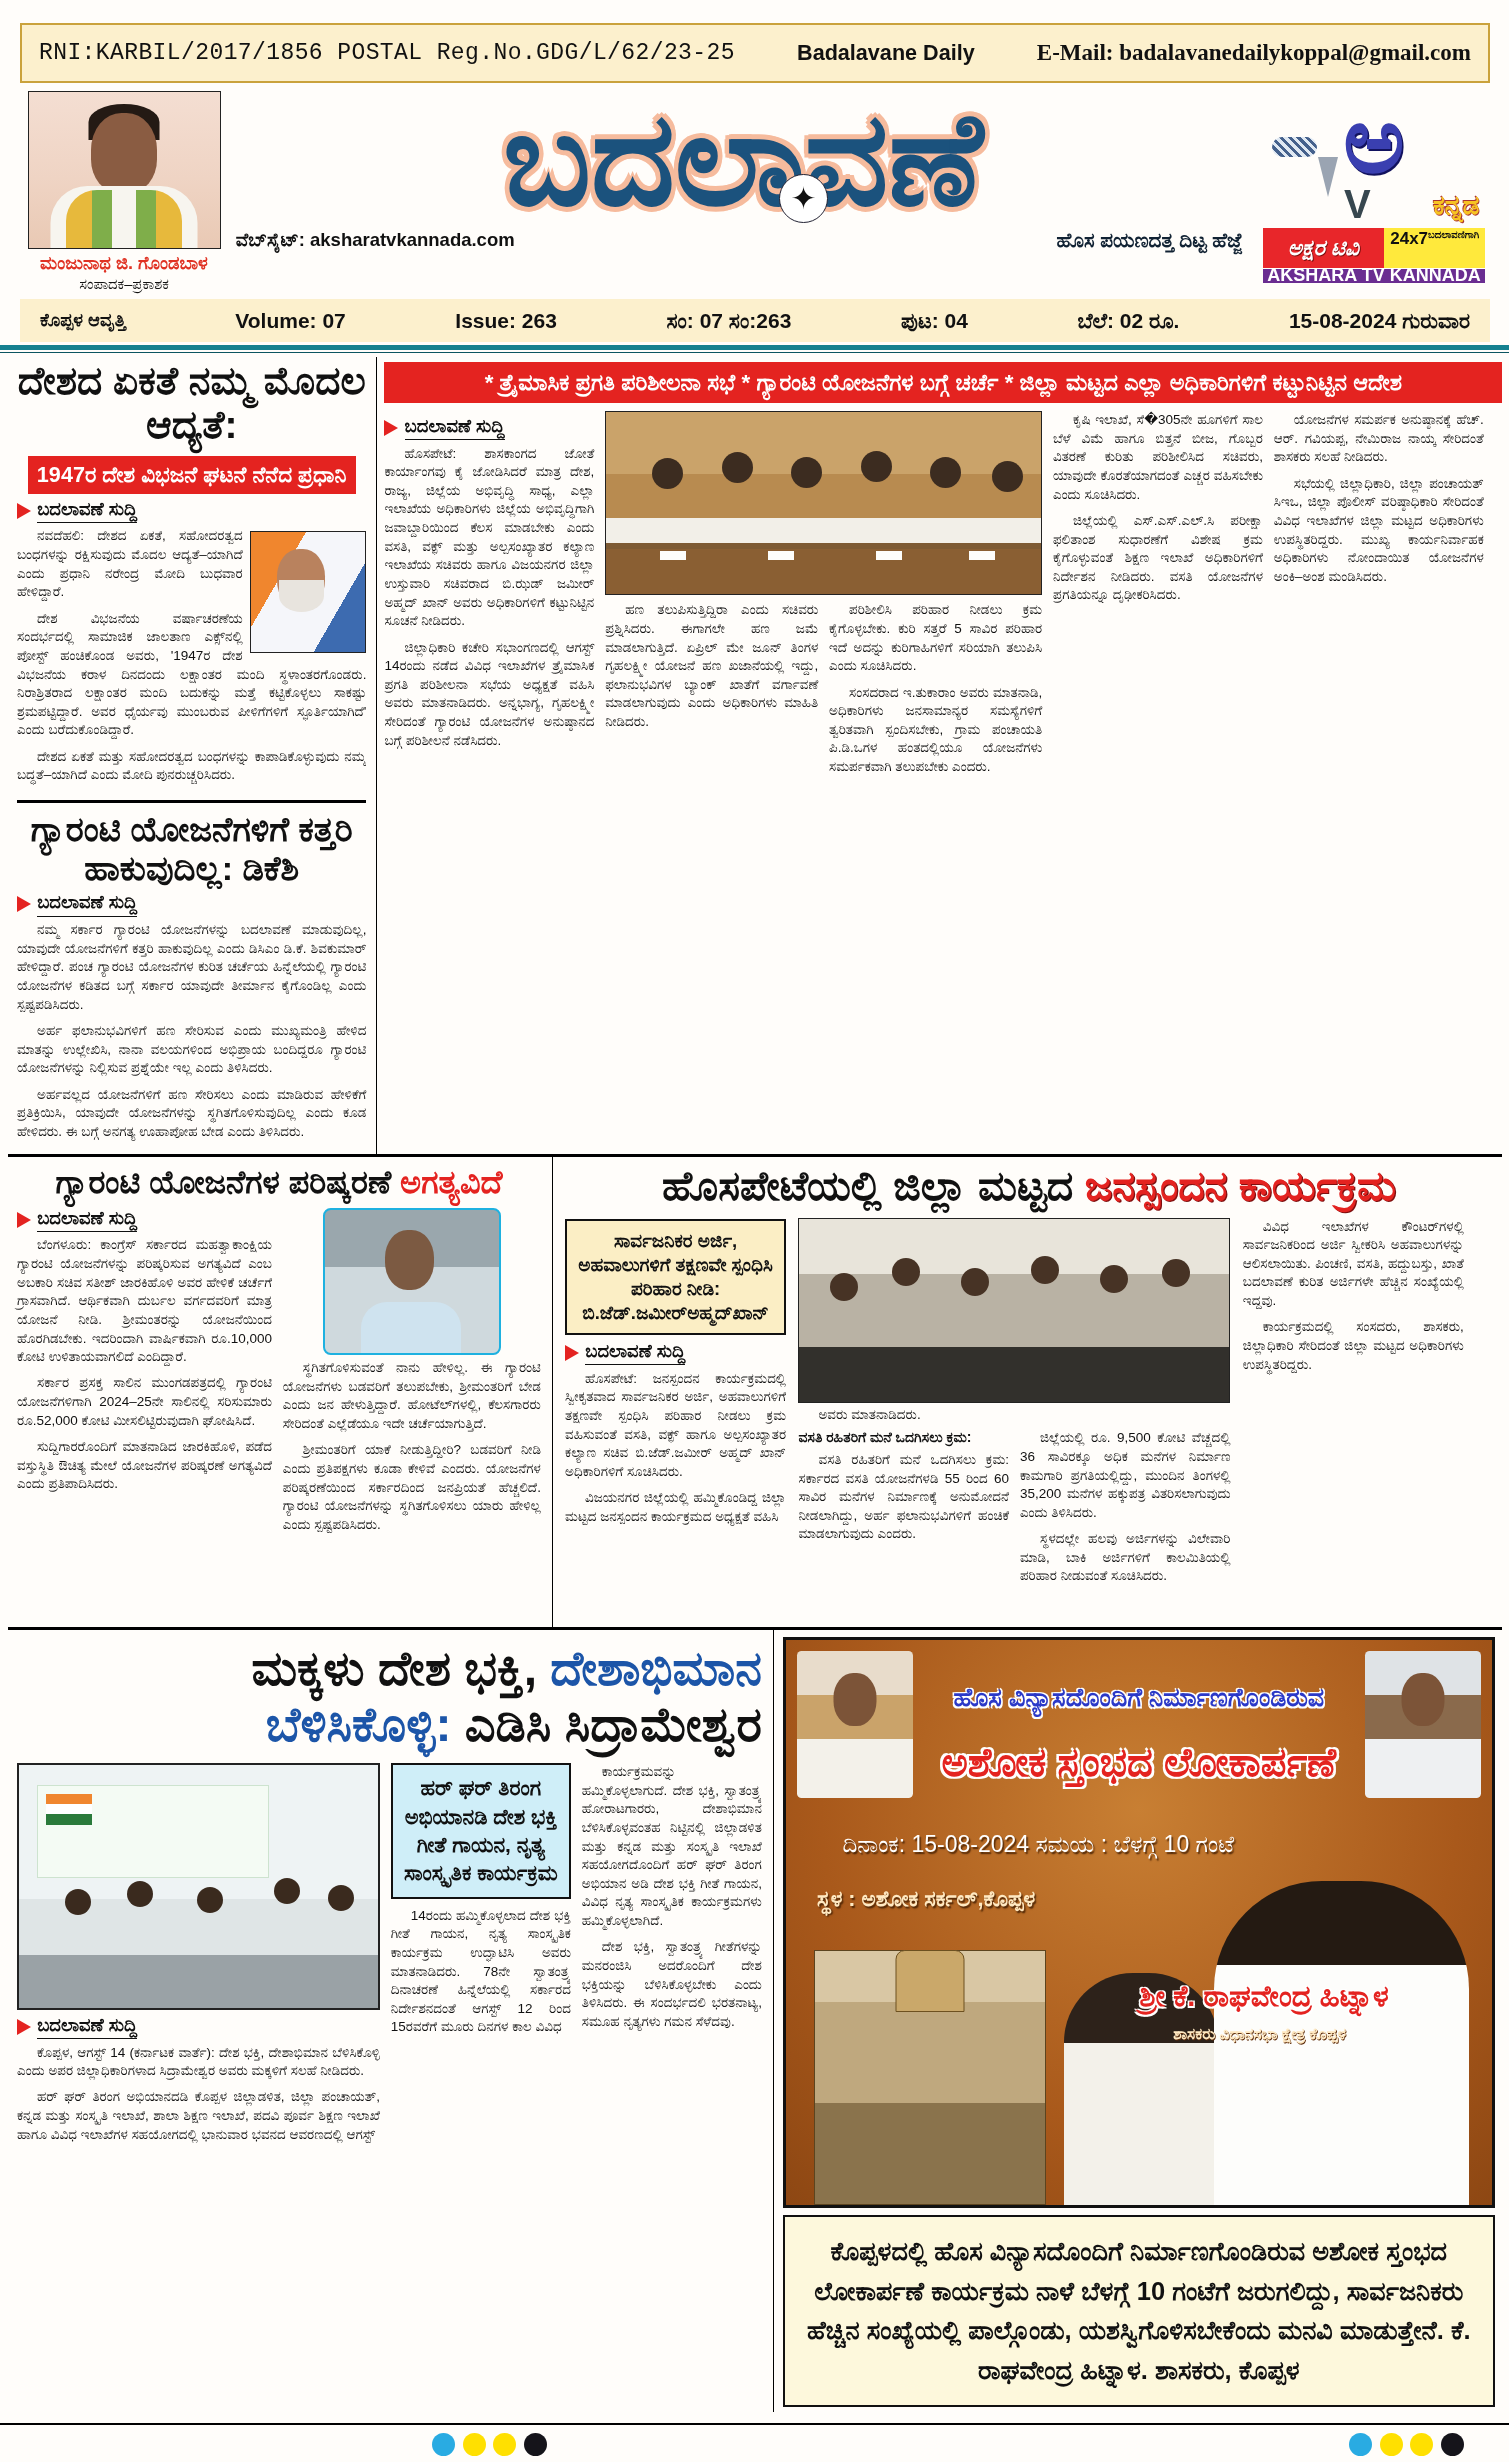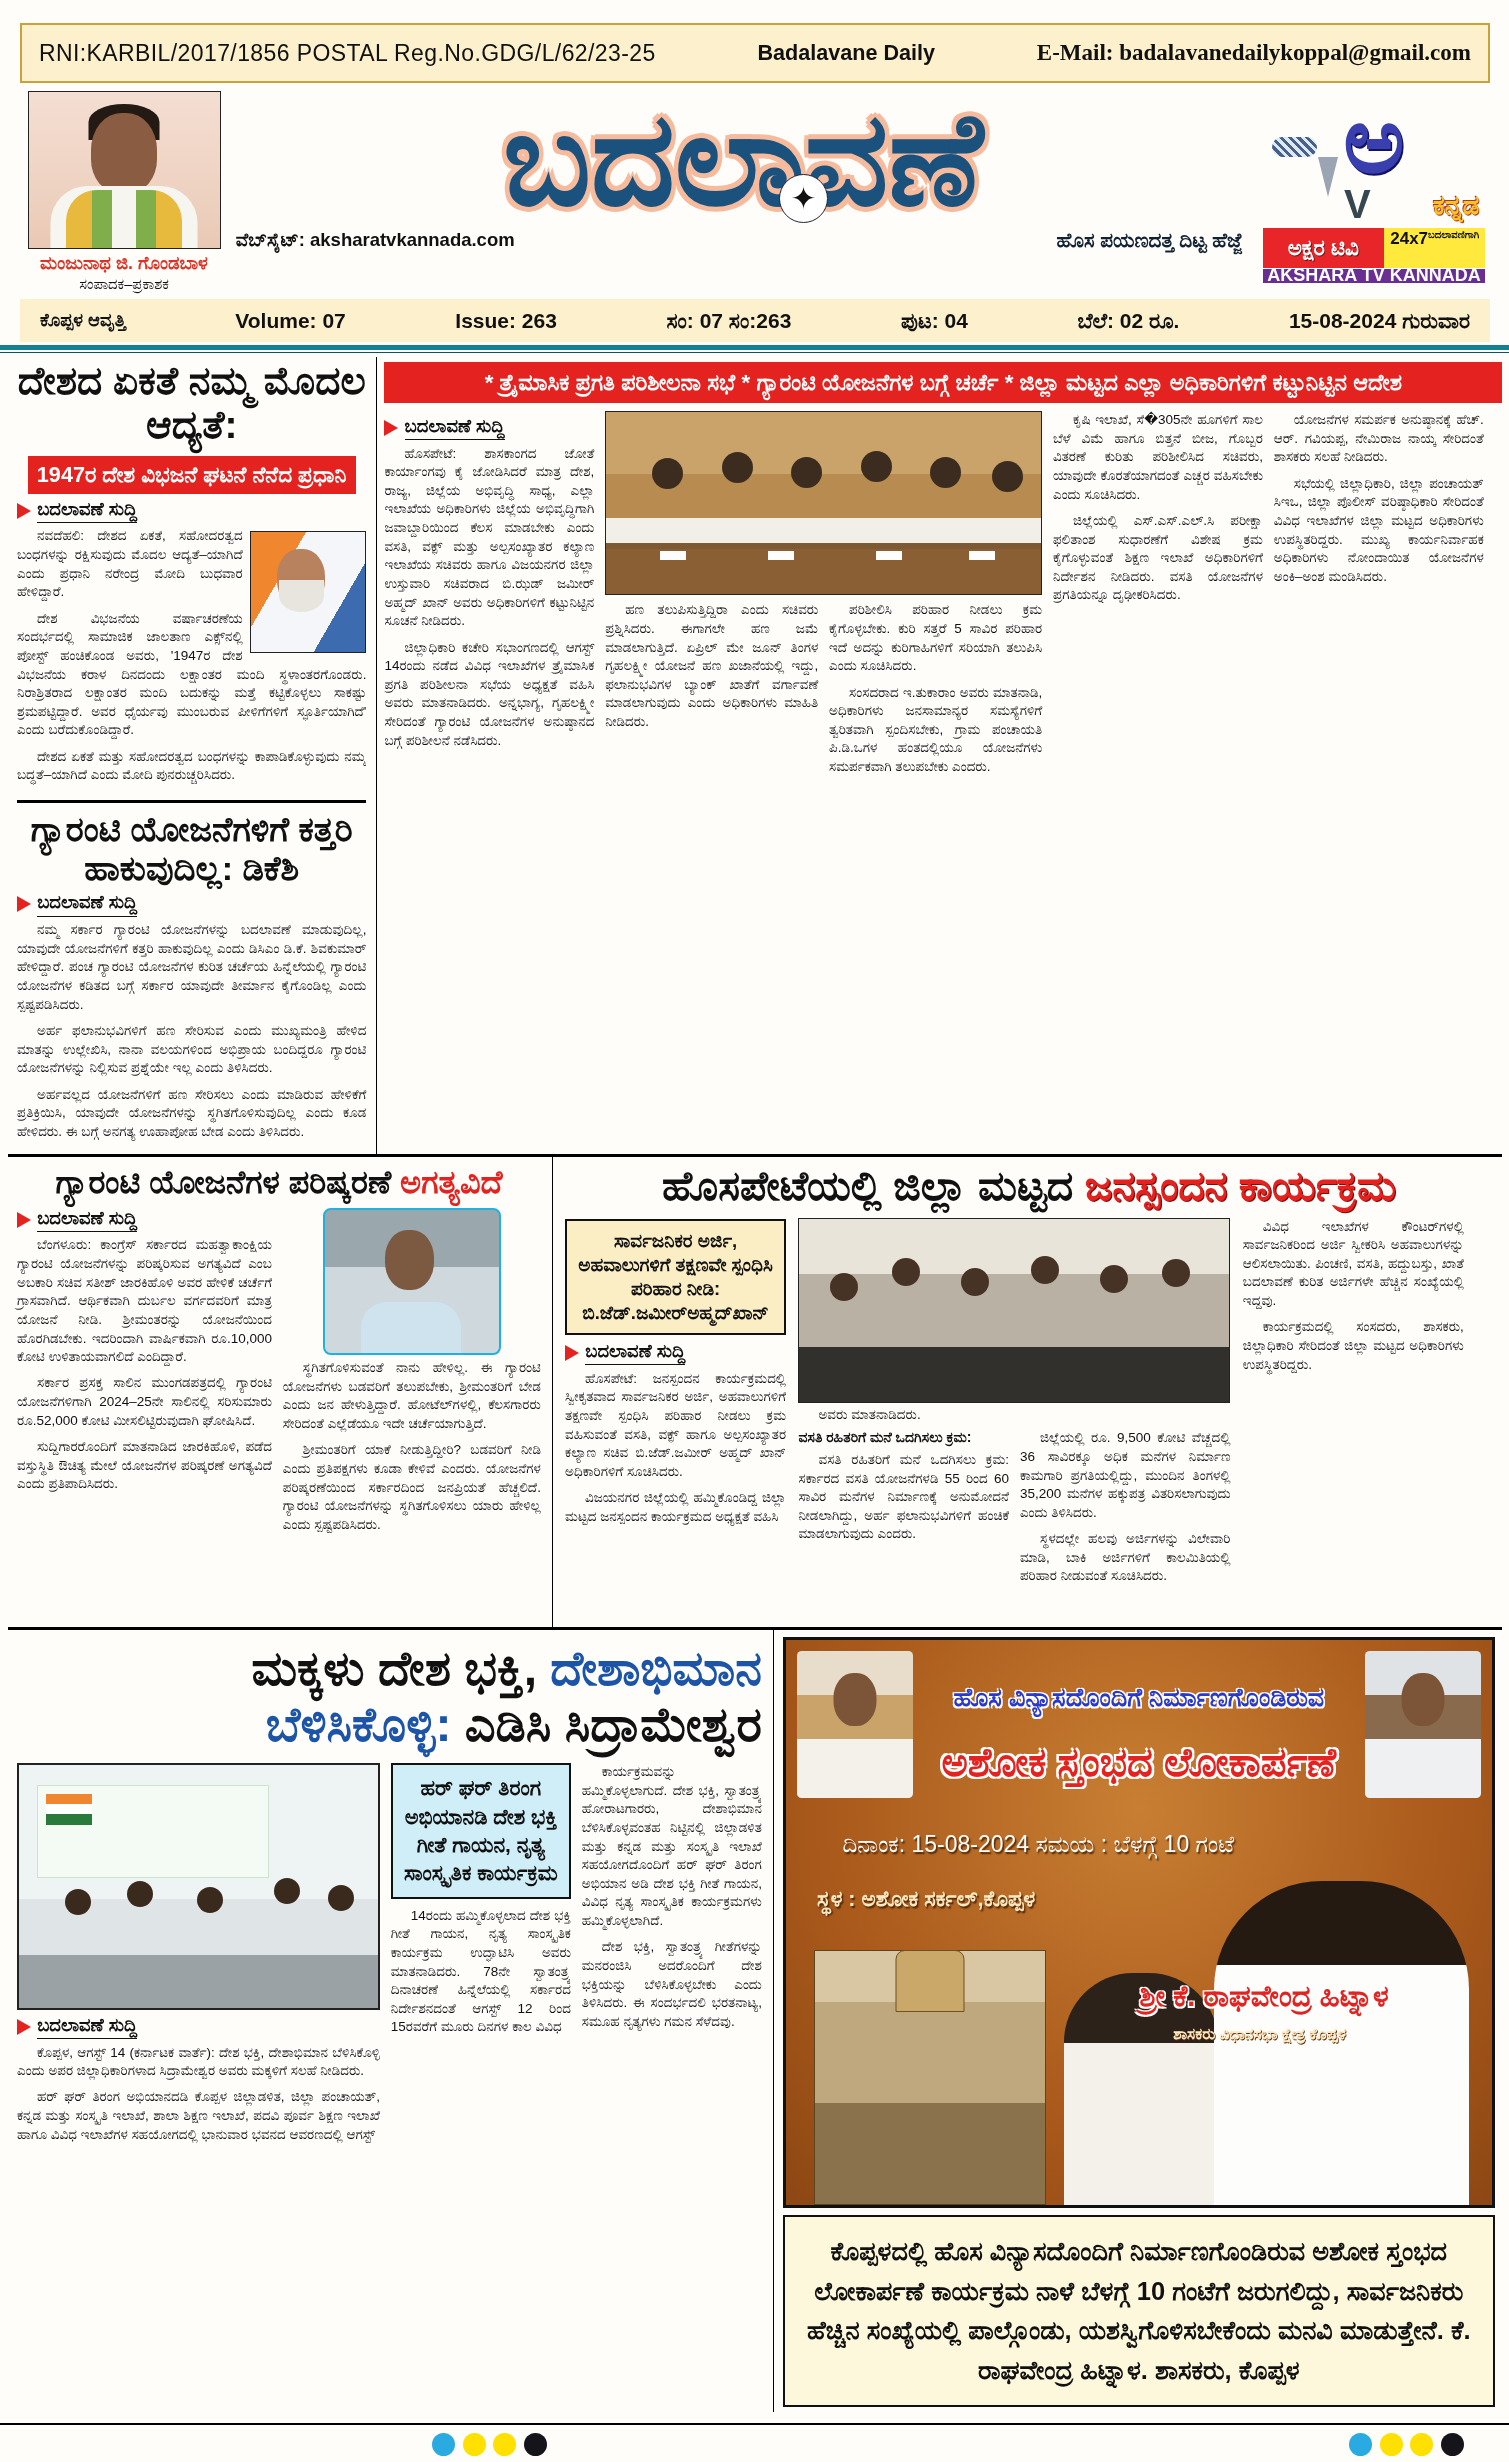--- a/index.html
+++ b/index.html
@@ -4,21 +4,21 @@
 <style>
   * { margin:0; padding:0; box-sizing:border-box; }
   body { background:#888; font-family:"Liberation Sans","DejaVu Sans",sans-serif; }
   #page { width:1510px; height:2462px; background:#fffdfa; margin:0 auto; position:relative;
           overflow:hidden; color:#111; }
 
   
   .topbar { margin:23px 20px 4.6px; background:#fcf0cd; border:2.3px solid #caa23c;
             display:flex; align-items:center; justify-content:space-between;
             padding:7.7px 17px; height:60px; }
-  .topbar .reg { font-family:Liberation Sans, sans-serif; font-size:23px; letter-spacing:0.4px; }
+  .topbar .reg { font-family:Liberation Mono, monospace; font-size:23px; letter-spacing:0.4px; }
   .topbar .brand { font-size:21.6px; font-weight:bold; }
   .topbar .email { font-family:"Liberation Serif",serif; font-size:23px; font-weight:bold; }
 
   
   .masthead { display:flex; padding:3.1px 20px 0; height:210px; }
   .ed-box { width:208px; text-align:center; }
   .ed-photo { width:193px; height:158px; margin:0 auto;
       background:linear-gradient(180deg,#f4ded2 0%,#efd4c4 55%,#e9c9b4 100%); position:relative; overflow:hidden; }
   .ed-photo .head { position:absolute; left:50%; top:21.6px; transform:translateX(-50%);
       width:66px; height:80px; border-radius:46% 46% 42% 42%; background:#8a5c42; }
@@ -48,21 +48,21 @@
           text-shadow:1.5px 1.5px 0 #12125e; }
   .tv-mic { position:absolute; left:14px; top:46px; width:45px; height:20px; border-radius:10px;
           background:repeating-linear-gradient(45deg,#45618c 0 3.1px,#dfe8f2 3.1px 6.2px); }
   .tv-pen { position:absolute; left:60px; top:66px; width:0; height:0;
           border-left:10.8px solid transparent; border-right:10.8px solid transparent; border-top:40px solid #9aa4b2; }
   .tv-v { position:absolute; left:86px; top:91px; font-size:40px; font-weight:bold; color:#37474f; }
   .tv-kannada { position:absolute; right:10.8px; top:99px; font-size:26px; font-weight:bold; color:#f7c322;
           text-shadow:0.8px 0.8px 0 #a33, -0.8px -0.8px 0 #a33; }
   .tv-redband { position:absolute; left:4.6px; right:4.6px; top:137px; height:40px; background:#e8262a;
           display:flex; align-items:center; }
-  .tv-redband .kn { color:#fff; font-weight:bold; font-size:21.6px; flex:1; text-shadow:0.8px 0.8px 0 #7a0c0c; }
+  .tv-redband .kn { color:#fff; font-weight:bold; font-size:21.6px; flex:1; text-shadow:0.8px 0.8px 0 #7a0c0c;font-style:italic; }
   .tv-247 { background:#ffe93c; color:#111; font-weight:bold; font-size:17px; line-height:1.05;
           padding:2.3px 6.2px; height:100%; display:flex; flex-direction:row; justify-content:center; }
   .tv-247 small { font-size:10px; font-weight:bold; }
   .tv-purple { position:absolute; left:4.6px; right:4.6px; top:178px; height:14px; background:#6a2d91;
           color:#fff; font-weight:bold; font-size:18px; display:flex; align-items:center; justify-content:center; }
 
   
   .dateline { margin:1.5px 20px 0; background:#fcf0cd; height:43px; display:flex; align-items:center;
           justify-content:space-between; padding:0 20px; font-weight:bold; font-size:21px; }
   .dateline .kn-ed { font-size:18px; }

